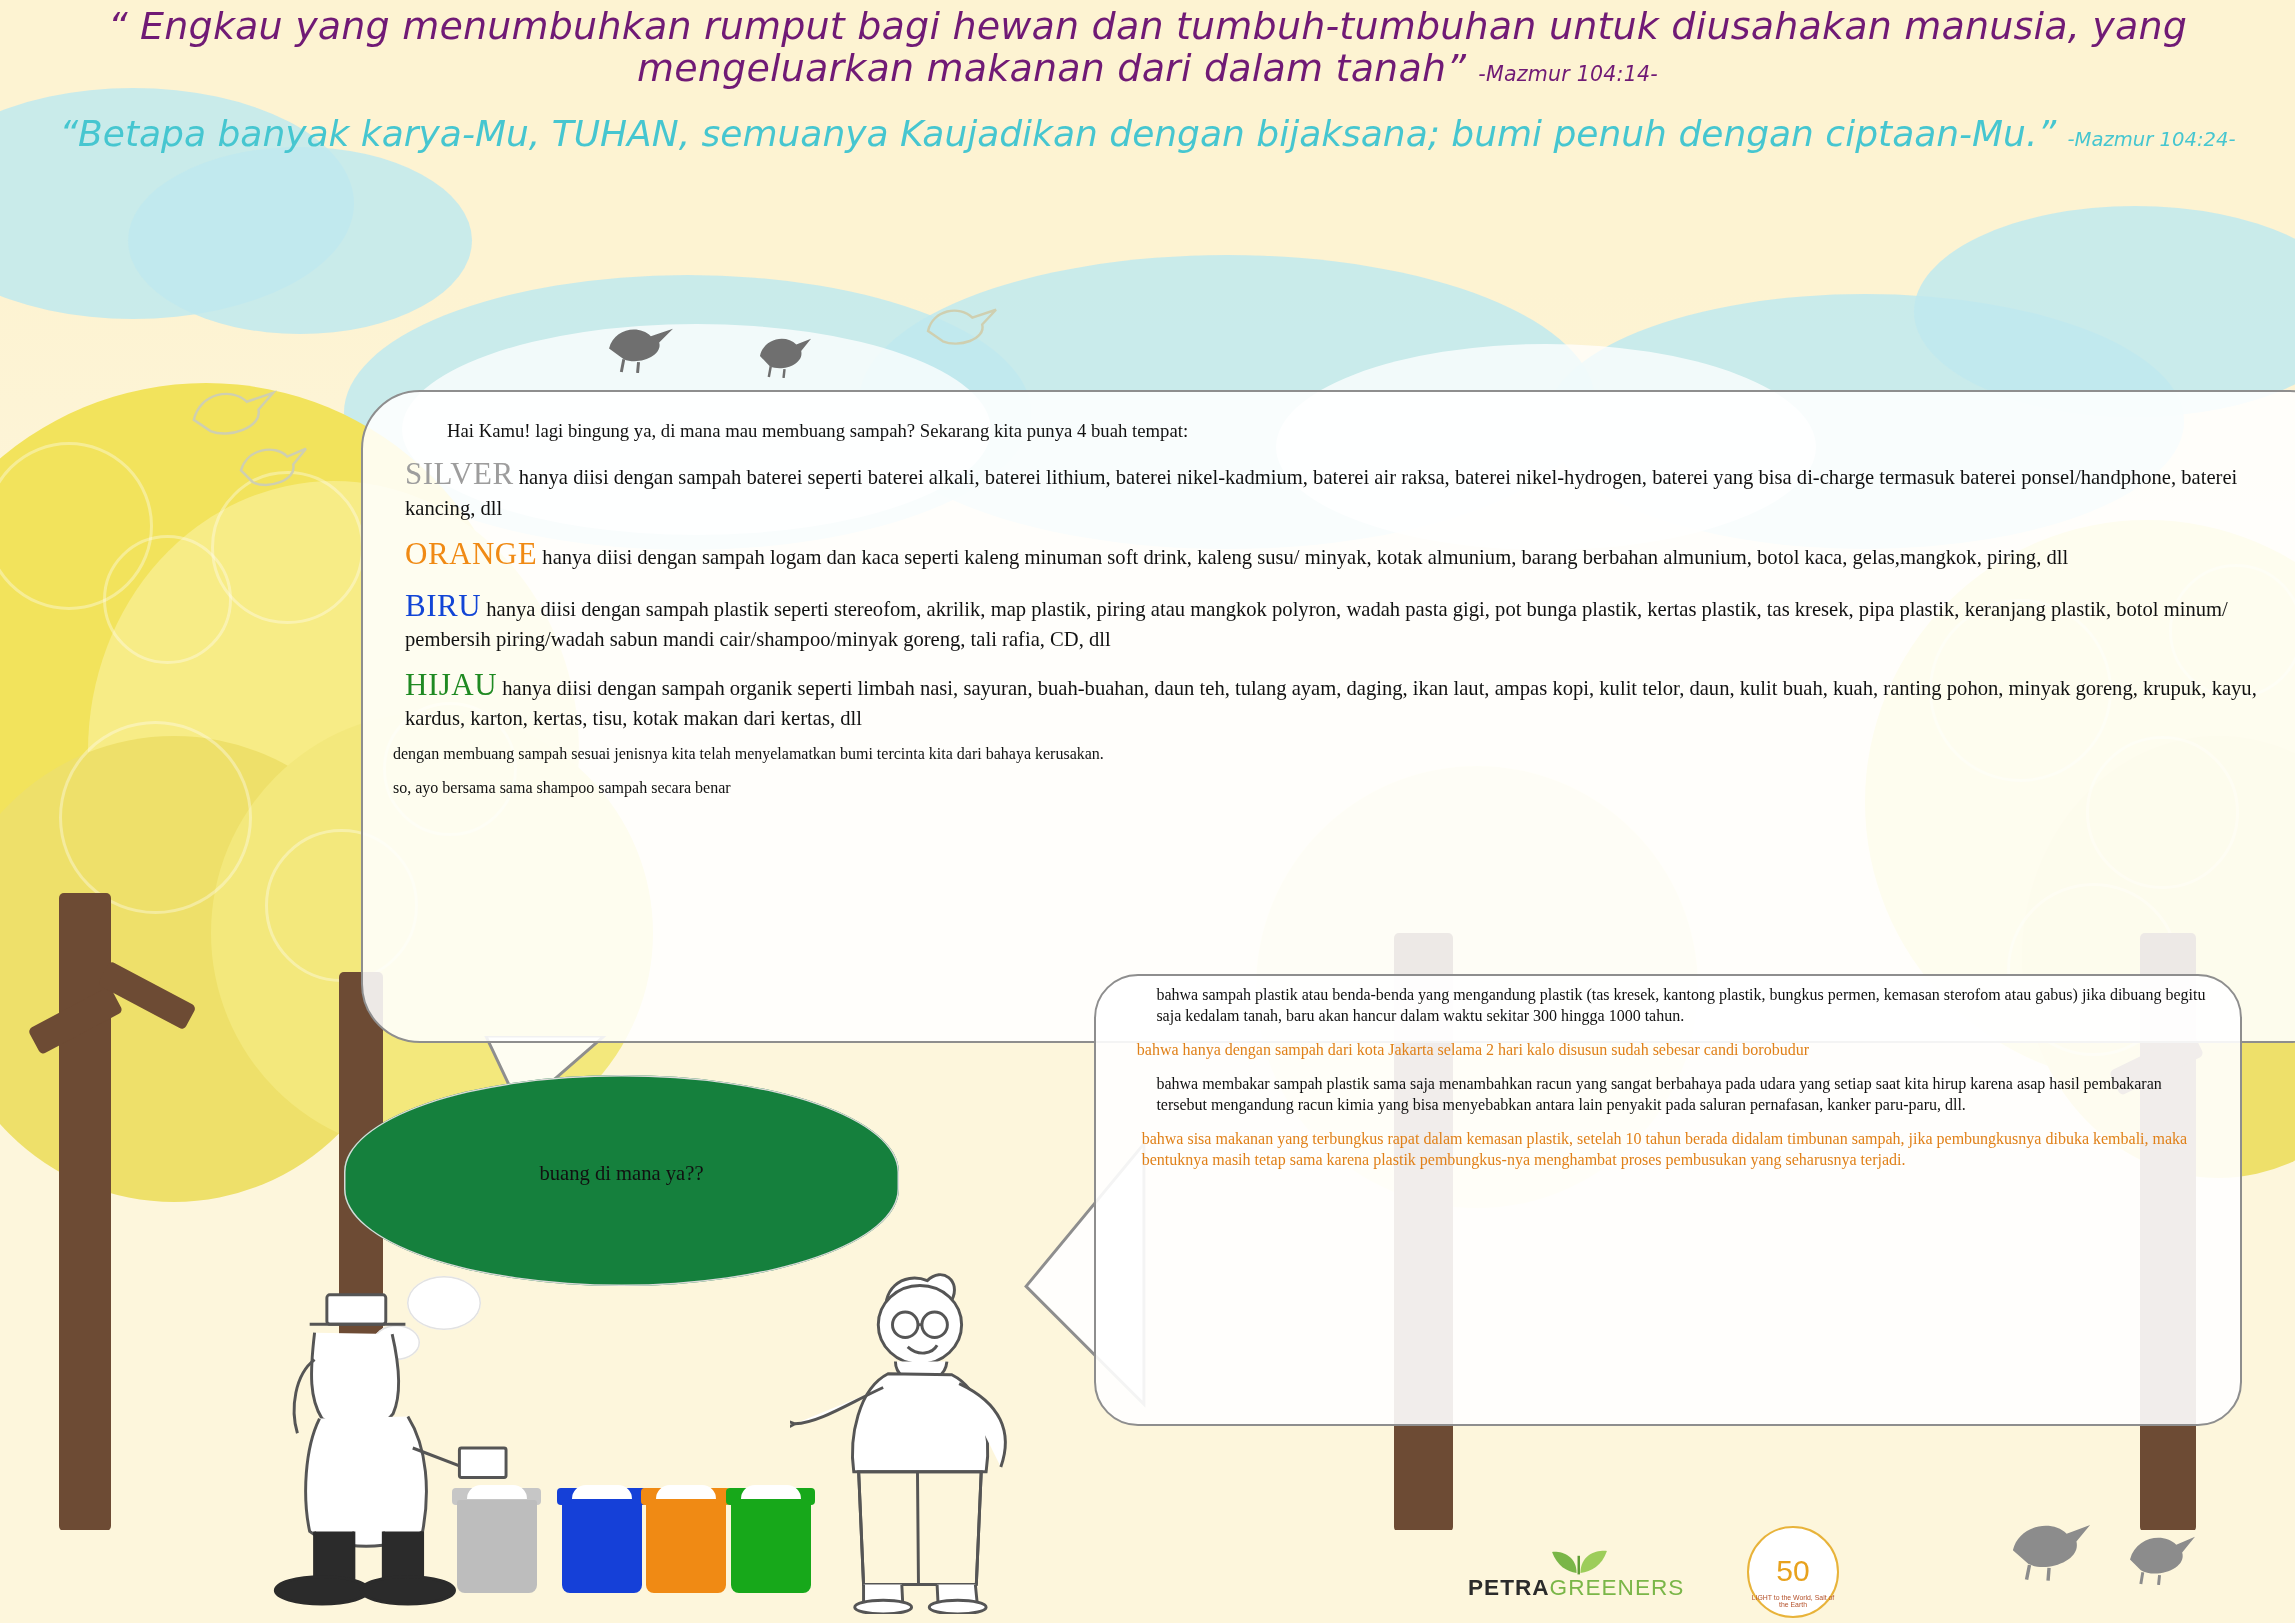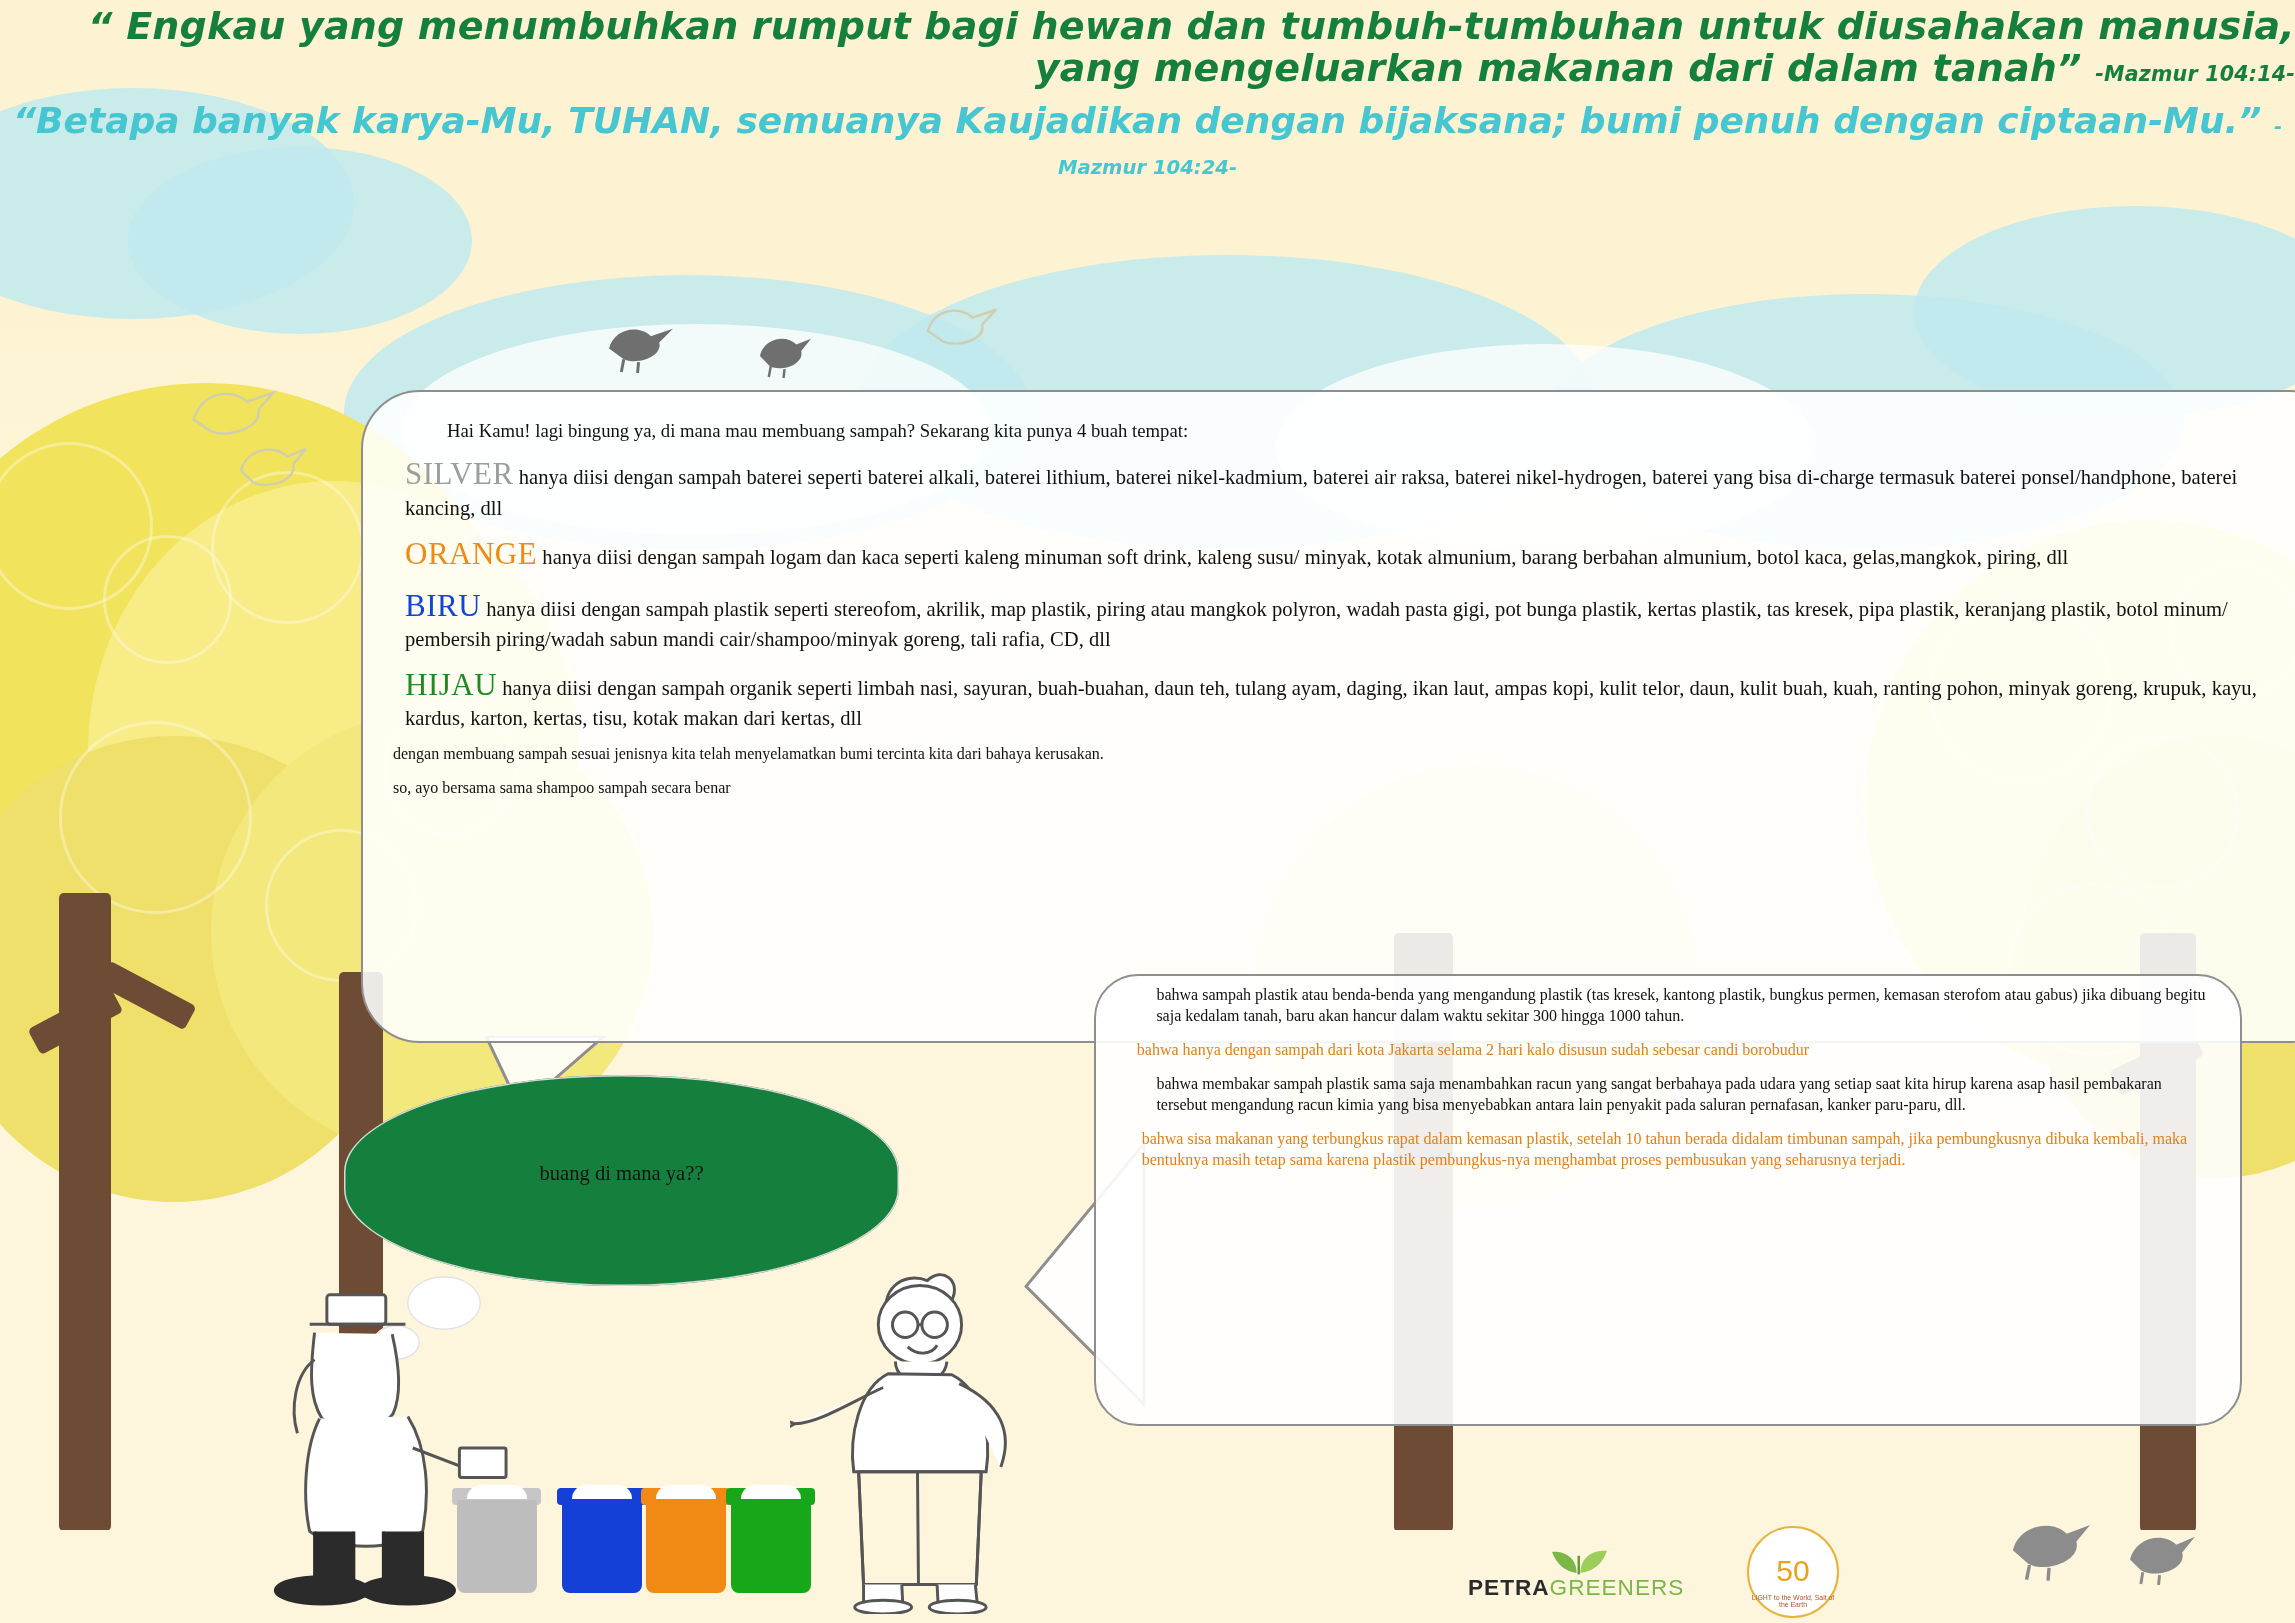--- a/index.html
+++ b/index.html
@@ -21,23 +21,23 @@
   
   .trunk{position:absolute;background:#6d4b34;border-radius:4.9px;}
   .canopy{position:absolute;border-radius:50%;}
   .ring{position:absolute;border-radius:50%;border:3.9px solid rgba(255,255,255,.35);}
 
   
   .quote{
     position:absolute;left:0;right:0;top:4.9px;text-align:center;
     font-family:"DejaVu Sans", sans-serif;
   }
-  .q1{color:#15803d;font-size:38px;line-height:1.12;font-style:italic;font-weight:bold;letter-spacing:0.2px;text-align:right;}
+  .q1{color:#701a75;font-size:38px;line-height:1.12;font-style:italic;font-weight:normal;letter-spacing:0.2px;}
   .q1 .ref{font-size:20.6px;}
-  .q2{color:#46c6d0;font-size:36px;line-height:1.15;font-style:italic;font-weight:bold;margin-top:10px;}
+  .q2{color:#46c6d0;font-size:36px;line-height:1.15;font-style:italic;font-weight:normal;margin-top:23px;}
   .q2 .ref{font-size:19.6px;}
 
   
   .bubble-main{
     position:absolute;left:361px;top:390px;width:1988px;height:653px;
     background:rgba(255,255,255,.88);
     border:2.9px solid #8e8e8e;border-radius:59px;
     box-sizing:border-box;padding:18.7px 30px 4.9px 30px;
   }
   .intro{font-size:18.7px;color:#111;margin:9.8px 0 3.9px 54px;}

